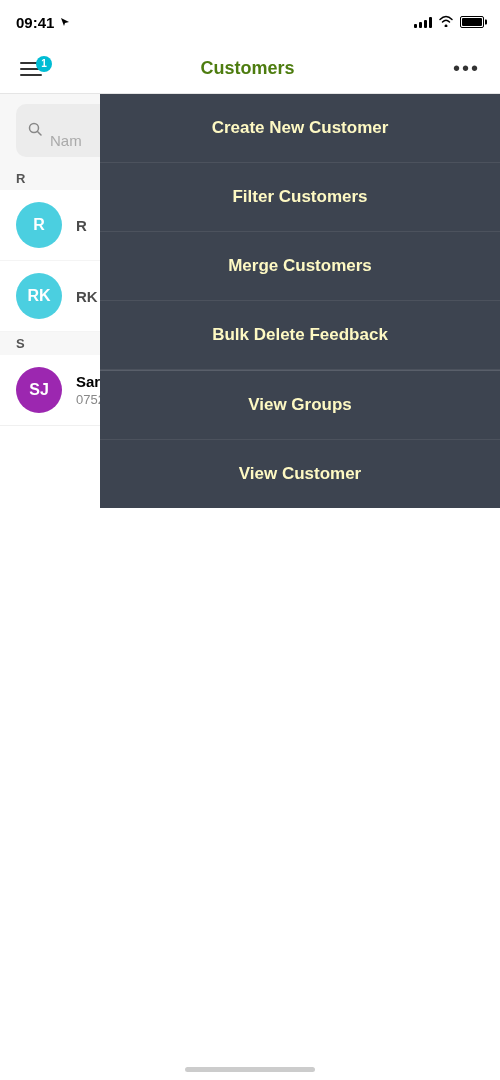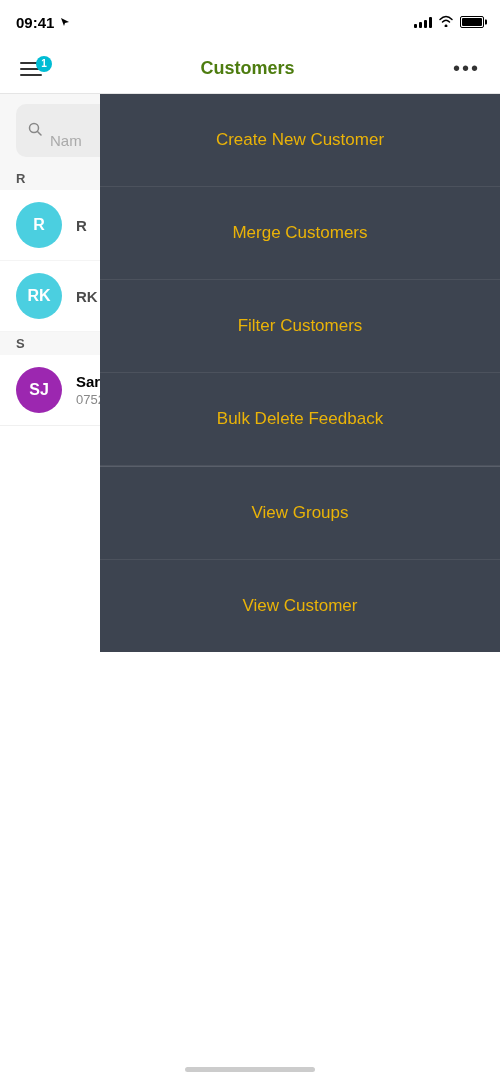--- a/index.html
+++ b/index.html
@@ -199,24 +199,24 @@
     .dropdown-overlay {
       position: absolute;
       top: 94px;
       left: 100px;
       right: 0;
       background: #3d4450;
       z-index: 100;
       border-radius: 0 0 0 0;
     }
     .dropdown-item {
-      padding: 36px 24px;
+      padding: 24px 24px;
       font-size: 17px;
-      font-weight: 400;
-      color: #eab308;
+      font-weight: 700;
+      color: #fef9c3;
       text-align: center;
       cursor: pointer;
       border-bottom: 1px solid rgba(255,255,255,0.08);
     }
     .dropdown-item:last-child {
       border-bottom: none;
     }
     .dropdown-divider {
       height: 1px;
       background: rgba(255,255,255,0.15);
@@ -325,21 +325,21 @@
         <span>07527 473726</span>
         <span> | </span>
         <span>sarah@example.com</span>
       </div>
     </div>
   </div>
 </div>
 
 <div class="dropdown-overlay">
   <div class="dropdown-item">Create New Customer</div>
+  <div class="dropdown-item">Filter Customers</div>
   <div class="dropdown-item">Merge Customers</div>
-  <div class="dropdown-item">Filter Customers</div>
   <div class="dropdown-item">Bulk Delete Feedback</div>
   <div class="dropdown-divider"></div>
   <div class="dropdown-item">View Groups</div>
   <div class="dropdown-item">View Customer</div>
 </div>
 
 <div class="home-indicator"></div>
 
 </body></html>

